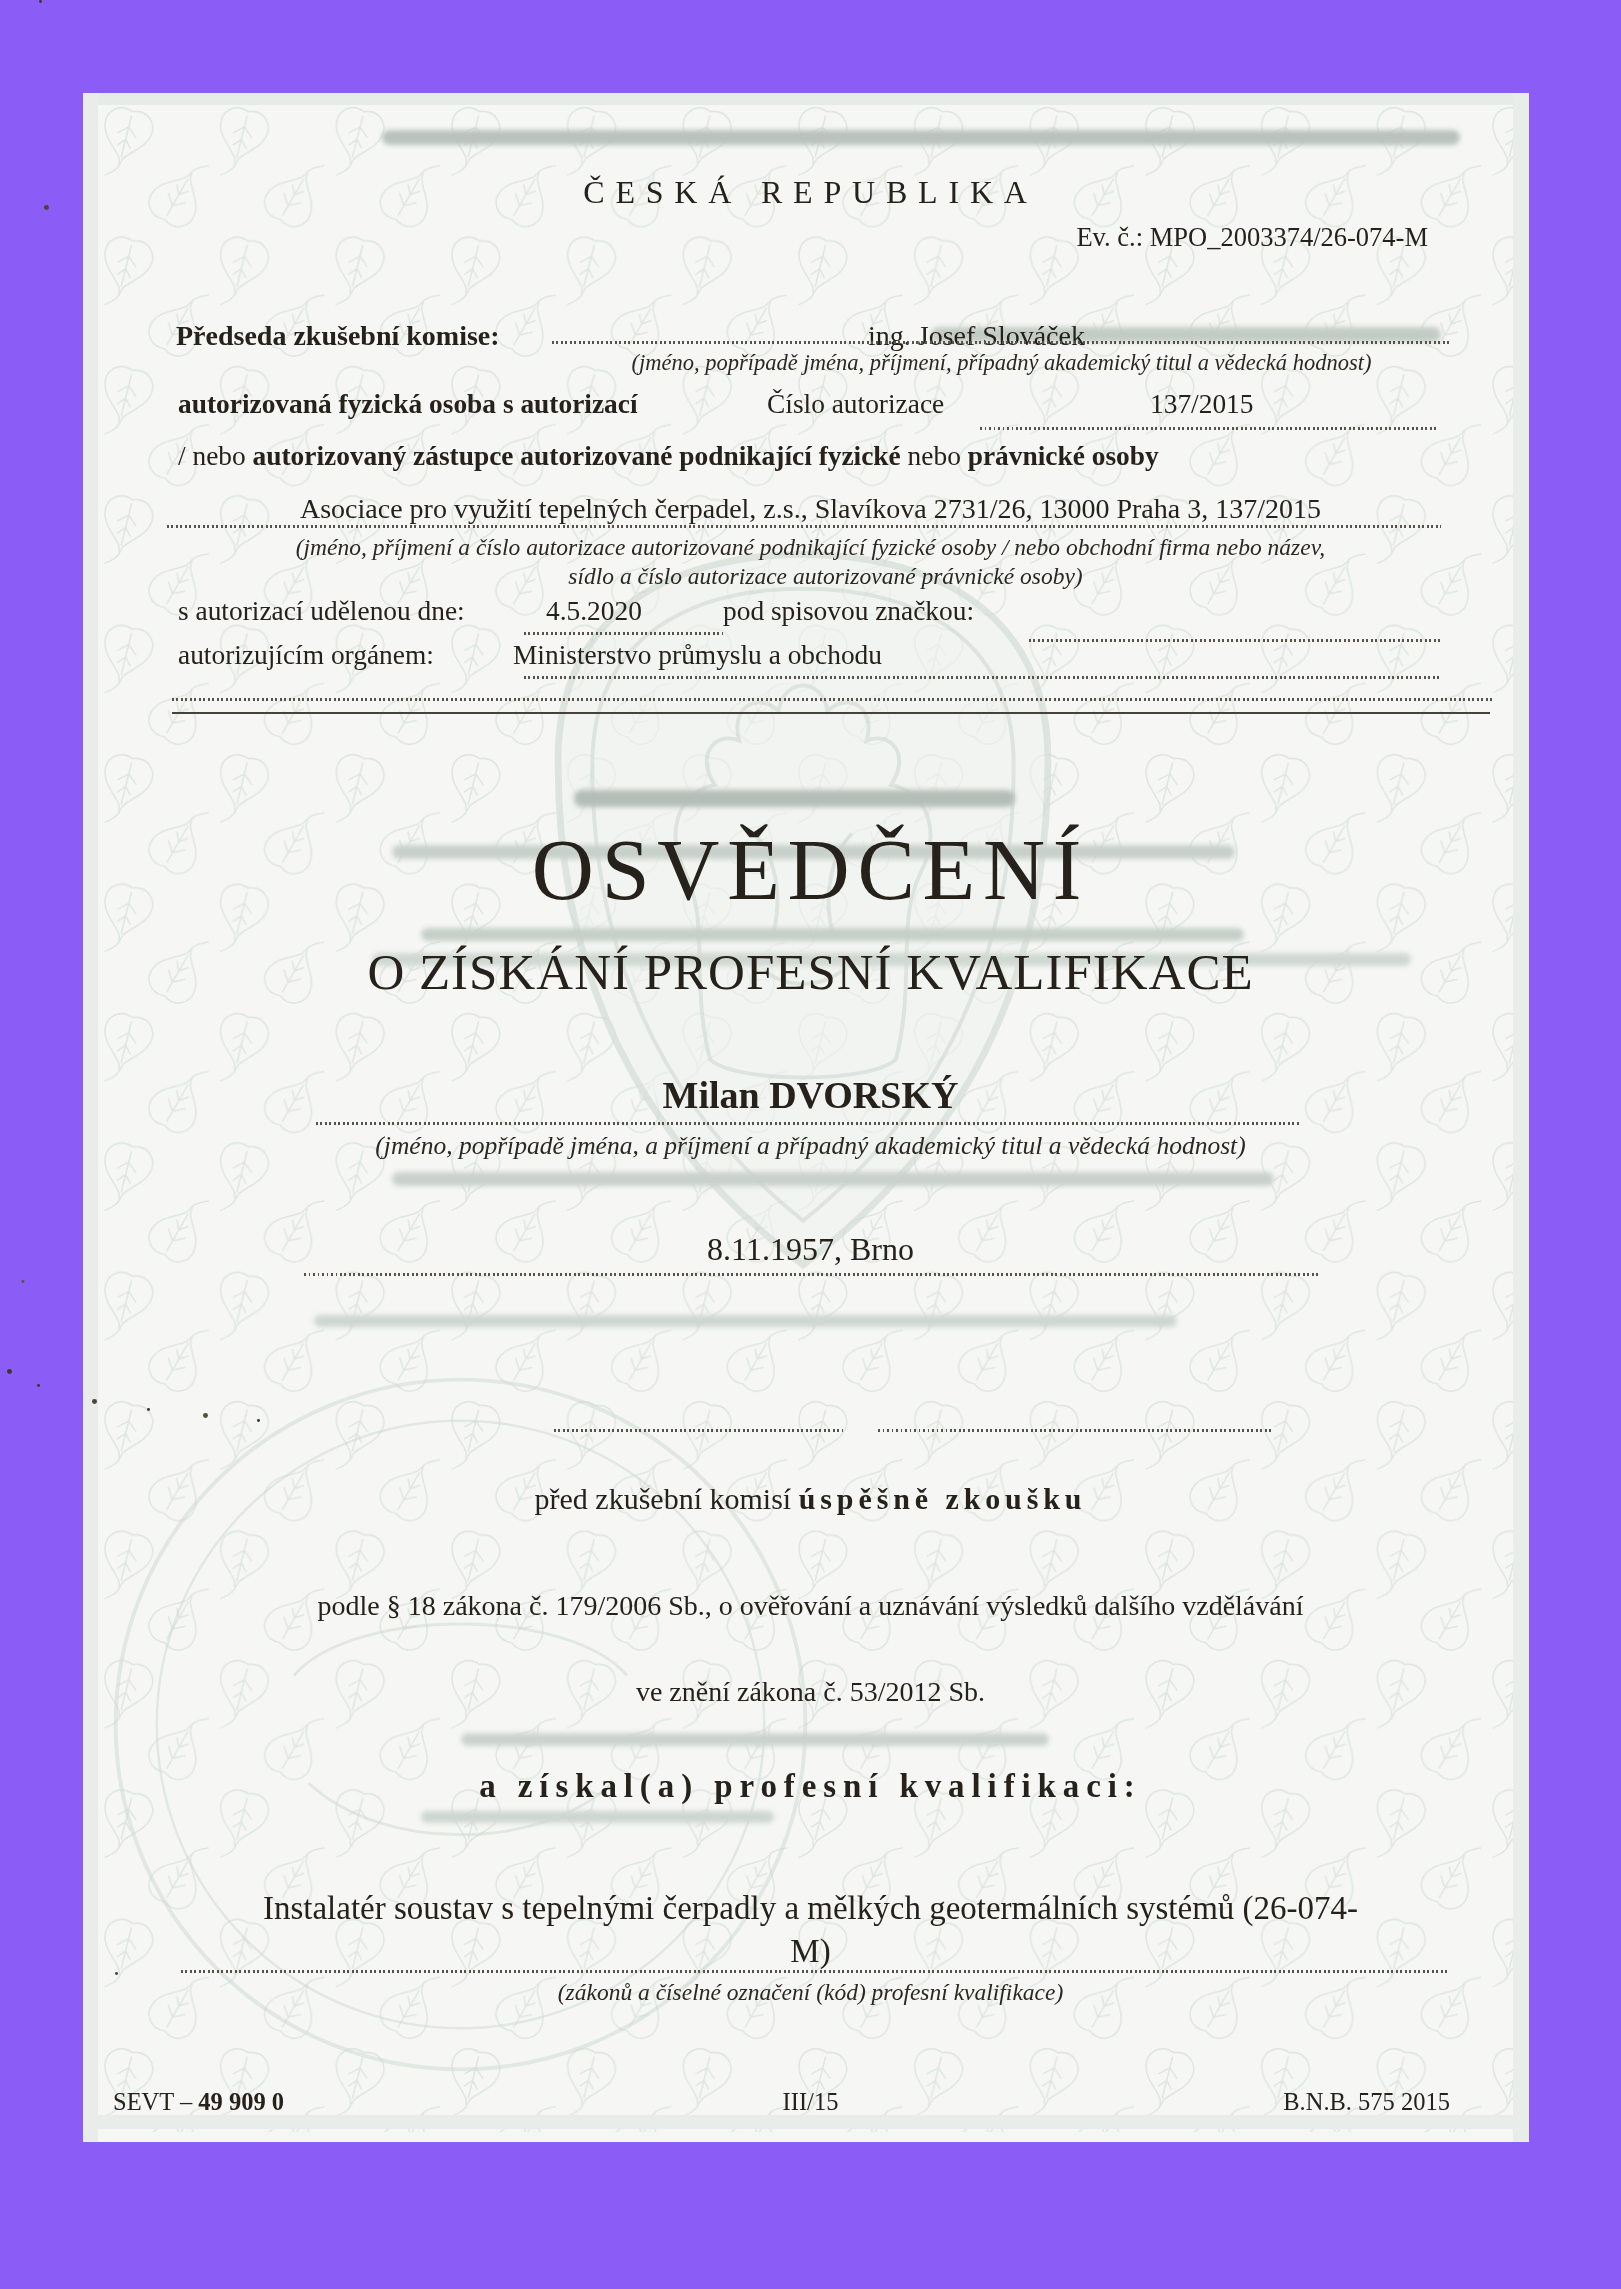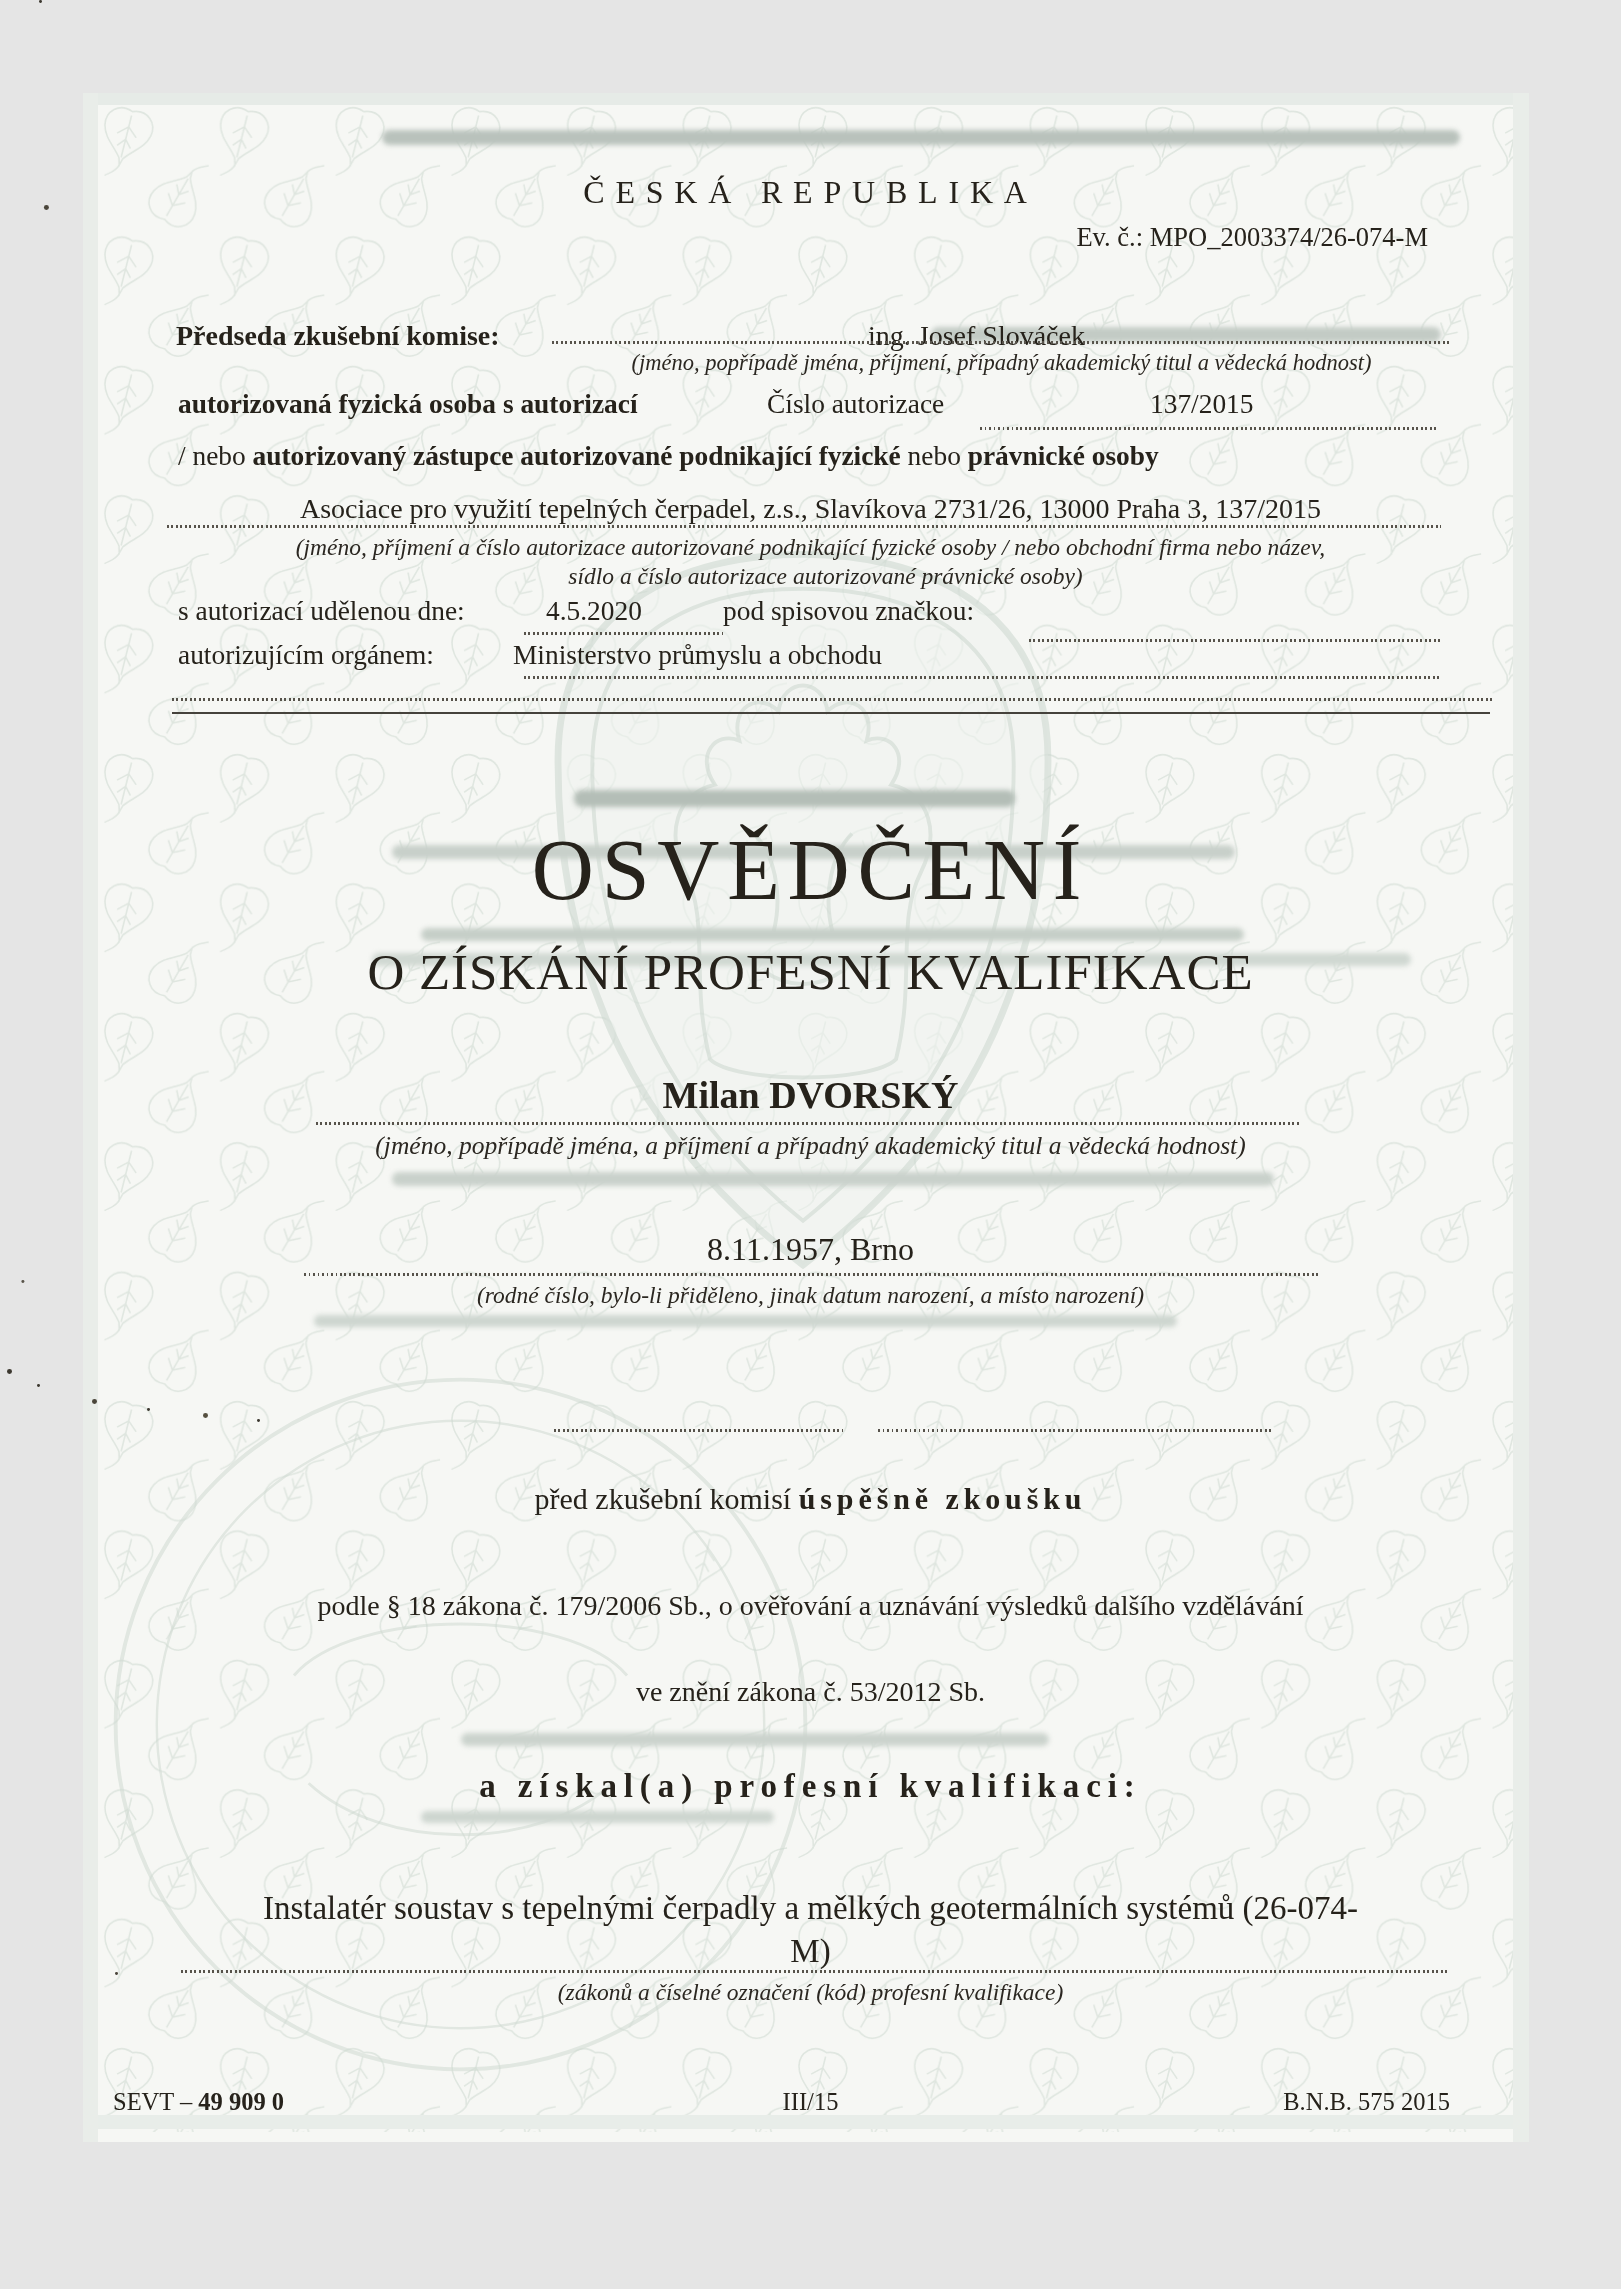--- a/index.html
+++ b/index.html
@@ -1,16 +1,16 @@
 <!DOCTYPE html>
 <html><head>
 <meta charset="utf-8">
 <style>
   html,body{margin:0;padding:0;background:#fdfdfc;}
-  .page{position:relative;width:1621px;height:2290px;background:#e5e5e5;overflow:hidden;
+  .page{position:relative;width:1621px;height:2290px;background:#8b5cf6;overflow:hidden;
         font-family:"Liberation Serif","DejaVu Serif",serif;color:#26221b;}
   .paper{position:absolute;left:83px;top:93px;width:1446px;height:2049px;background:#f6f7f4;overflow:hidden;}
   .leafbg{position:absolute;left:9.8px;top:9.8px;right:11.8px;bottom:9.8px;width:calc(100% - 21.6px);height:calc(100% - 19.6px);opacity:.85;}
   .edge{position:absolute;background:#e6ebe7;}
   .edge.t{left:0;top:0;right:0;height:11.8px;}
   .edge.b{left:0;bottom:12.7px;right:0;height:14.7px;background:#e8ede9;}
   .edge.l{left:0;top:0;bottom:0;width:14.7px;background:#e9ede9;}
   .edge.r{right:0;top:0;bottom:0;width:15.7px;background:#e9ede9;}
   .watermark{position:absolute;left:377px;top:417px;}
   .stampbleed{position:absolute;left:14.7px;top:1269px;}
@@ -139,21 +139,20 @@
 
   <div class="row c title-main">OSVĚDČENÍ</div>
   <div class="row c title-sub">O ZÍSKÁNÍ PROFESNÍ KVALIFIKACE</div>
 
   <div class="row c holder-name">Milan DVORSKÝ</div>
   <div class="dl" style="left:316px;top:1122px;width:985px;"></div>
   <div class="row c hint" style="top:1131px;font-size:25.5px;">(jméno, popřípadě jména, a příjmení a případný akademický titul a vědecká hodnost)</div>
 
   <div class="row c birth">8.11.1957, Brno</div>
   <div class="dl" style="left:304px;top:1273px;width:1017px;"></div>
-  <div class="row c hint" style="top:1282px;">(rodné číslo, bylo-li přiděleno, jinak datum narození, a místo narození)</div>
 
   <div class="dl" style="left:554px;top:1429px;width:289px;"></div>
   <div class="dl" style="left:878px;top:1429px;width:396px;"></div>
 
   <div class="row c" style="top:1482px;font-size:30px;"><span>před zkušební komisí </span><span class="b ls">úspěšně zkoušku</span></div>
 
   <div class="row c law" style="top:1590px;">podle § 18 zákona č. 179/2006 Sb., o ověřování a uznávání výsledků dalšího vzdělávání</div>
   <div class="row c law" style="top:1676px;">ve znění zákona č. 53/2012 Sb.</div>
 
   <div class="row c obtained">a získal(a) profesní kvalifikaci:</div>

